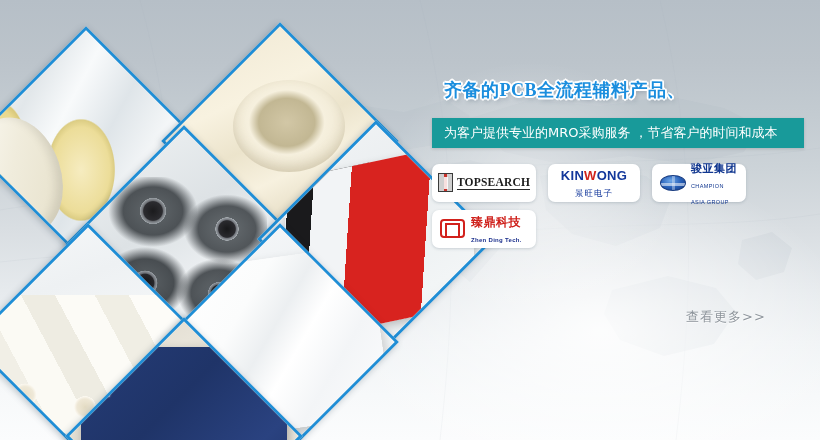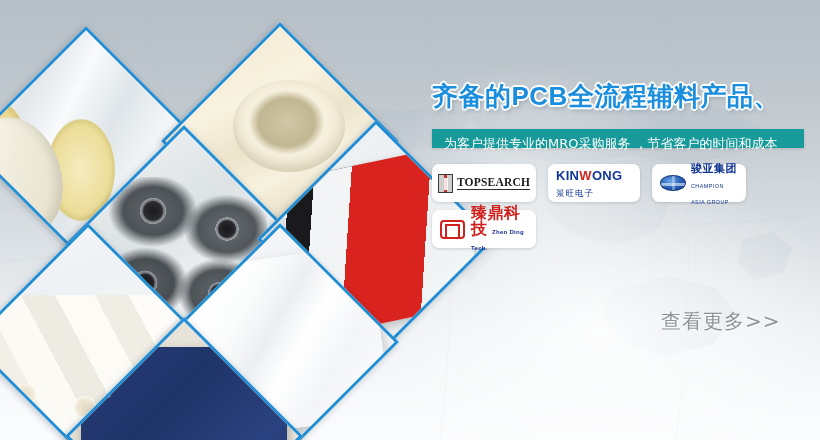--- a/index.html
+++ b/index.html
@@ -199,43 +199,44 @@
   }
 
   
   .content {
     position:absolute;
     left:432px; top:78px;
     width:372px;
   }
 
   .headline {
-    font-family:Liberation Sans, sans-serif;
+    font-family:Liberation Serif, serif;
     font-weight:bold;
-    font-size:26px;
+    font-size:18px;
     line-height:1.44;
     color:#1b8ede;
     letter-spacing:.5px;
     text-shadow:
       -1.4px -1.4px 0 #ffffff,  1.4px -1.4px 0 #ffffff,
       -1.4px  1.4px 0 #ffffff,  1.4px  1.4px 0 #ffffff,
       -1.8px 0 0 #ffffff, 1.8px 0 0 #ffffff,
        0 -1.8px 0 #ffffff, 0 1.8px 0 #ffffff,
        2px 3px 4px rgba(70,90,110,.40);
     white-space:nowrap;
+    margin-left:12px;
   }
   .headline .l2 { display:block; }
 
   .subbar {
     margin-top:14px;
     background:#189a9a;
     color:#ffffff;
     font-size:13px;
     line-height:30px;
-    height:19px;
+    height:30px;
     padding:0 12px;
     white-space:nowrap;
     font-family:"DejaVu Sans","Liberation Sans", sans-serif;
     box-shadow:0 1px 3px rgba(0,0,0,.15);
   }
 
   .logos {
     margin-top:16px;
     width:372px;
   }
@@ -273,21 +274,21 @@
   }
   .ts-text {
     font-family:"Liberation Serif","DejaVu Serif", serif;
     font-size:11.5px; font-weight:bold; color:#1d1d1d;
     letter-spacing:.2px;
     border-bottom:1.2px solid #2a2a2a;
     padding-bottom:1px;
   }
 
   
-  .kw { line-height:1; }
+  .kw { text-align:center; line-height:1; }
   .kw-en {
     font-size:13px; font-weight:bold; color:#12379b;
     letter-spacing:.3px;
     font-family:"Liberation Sans", sans-serif;
   }
   .kw-en em { color:#d0241c; font-style:normal; }
   .kw-cn {
     margin-top:3px;
     font-size:8.5px; color:#12379b; letter-spacing:1px;
     font-family:"DejaVu Sans", sans-serif;
@@ -326,27 +327,27 @@
   }
   .zd-mark::before{
     content:"";position:absolute;left:3px;top:2px;width:7px;height:11px;
     border:2px solid #d2211c;border-right:none;
   }
   .zd-mark::after{
     content:"";position:absolute;right:3px;top:2px;width:7px;height:11px;
     border:2px solid #d2211c;border-left:none;
   }
   .zd-txt { line-height:1; }
-  .zd-cn { font-size:16px; font-weight:bold; color:#cf201b; font-family:"DejaVu Sans", sans-serif; letter-spacing:.5px;}
+  .zd-cn { font-size:12px; font-weight:bold; color:#cf201b; font-family:"DejaVu Sans", sans-serif; letter-spacing:.5px;}
   .zd-en { font-size:6px; font-weight:bold; color:#1b2f8c; margin-top:2px; letter-spacing:.3px; font-family:"Liberation Sans", sans-serif;}
 
   .more {
     position:absolute;
-    left:661px; top:308px;
-    font-size:20px;
+    left:686px; top:308px;
+    font-size:13px;
     color:#8d949b;
     letter-spacing:1px;
     font-family:"DejaVu Sans","Liberation Sans", sans-serif;
     text-shadow:0 1px 1px rgba(255,255,255,.9);
     cursor:pointer;
     white-space:nowrap;
   }
 </style>
 </head>
 <body>

